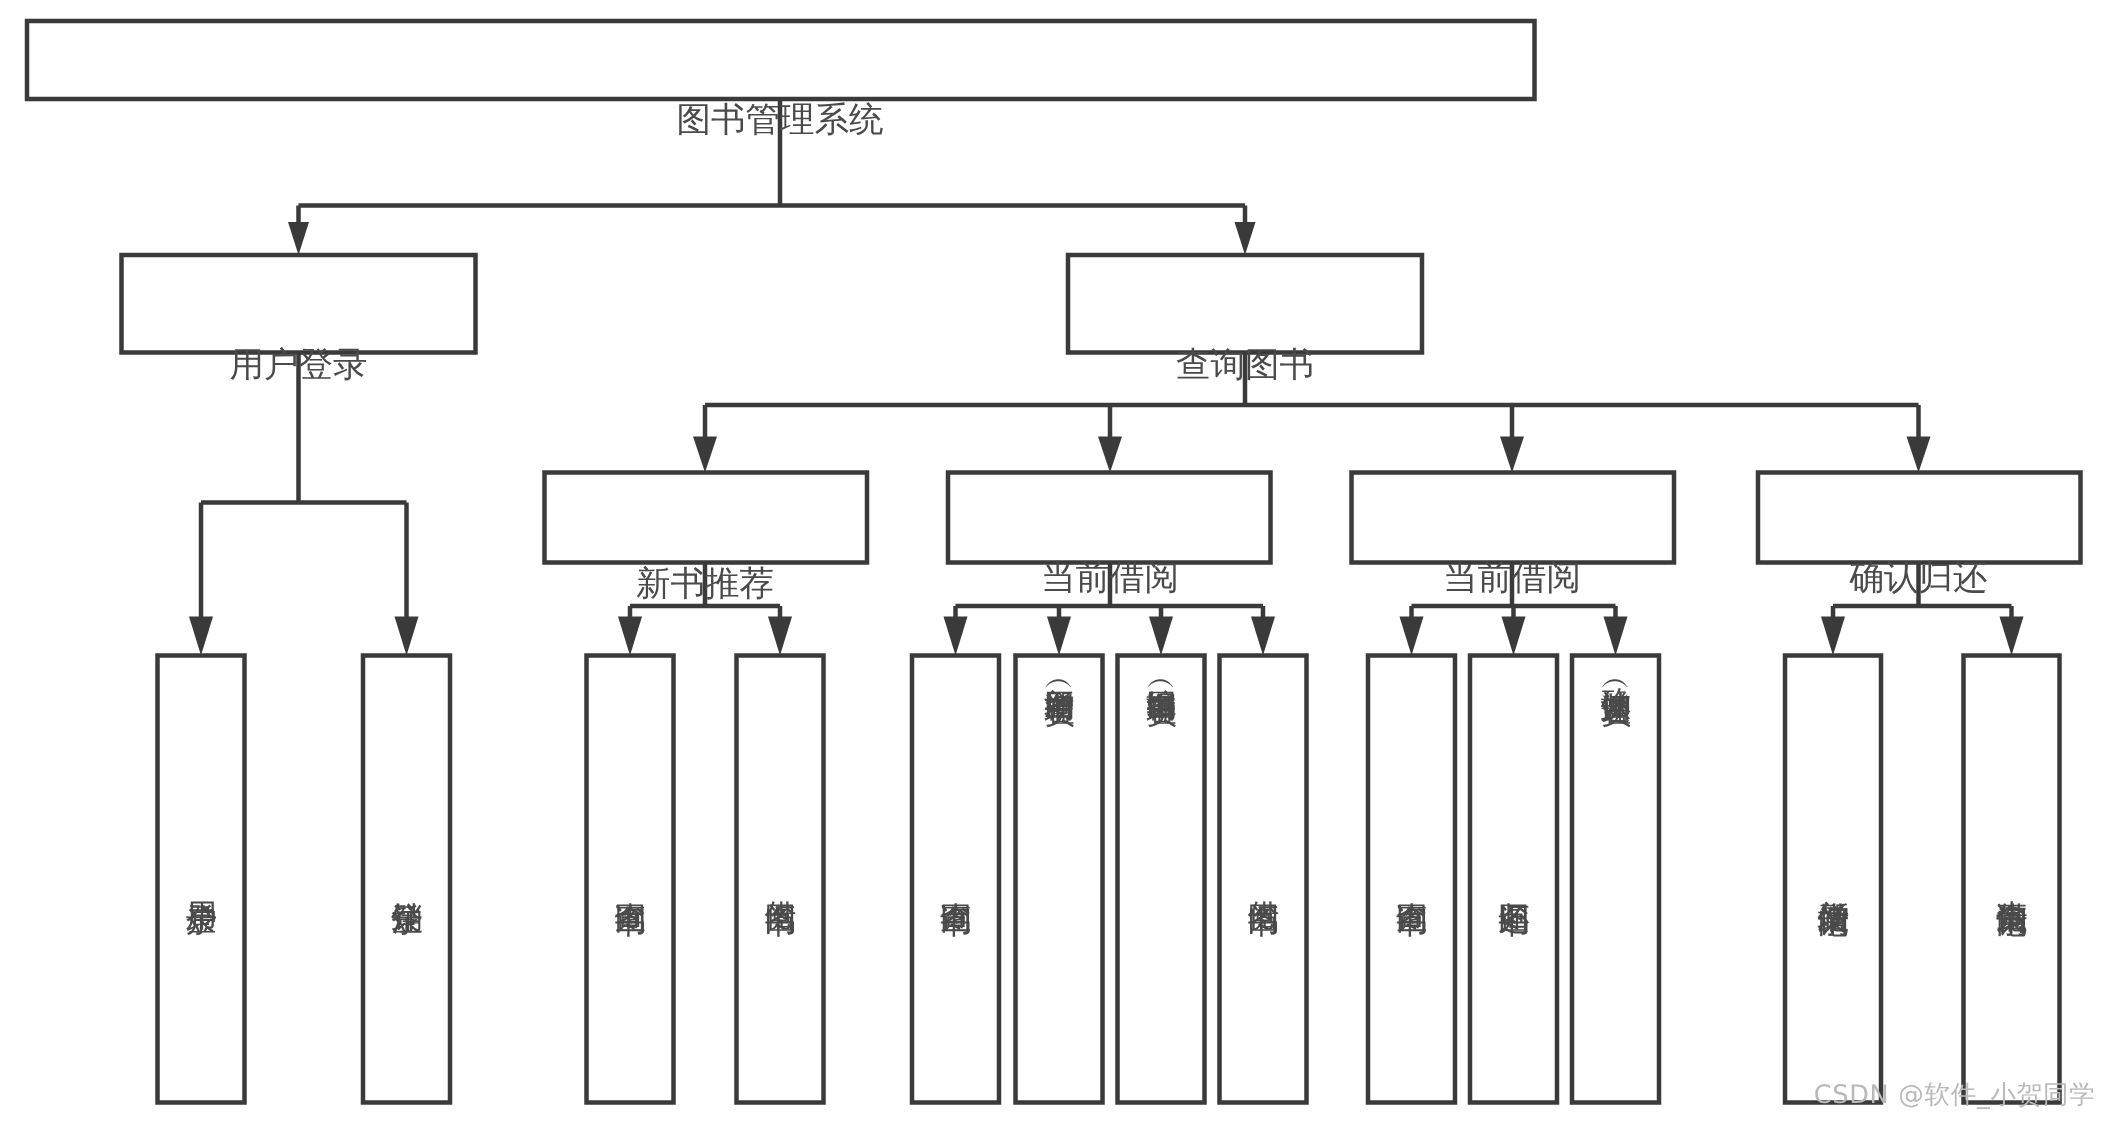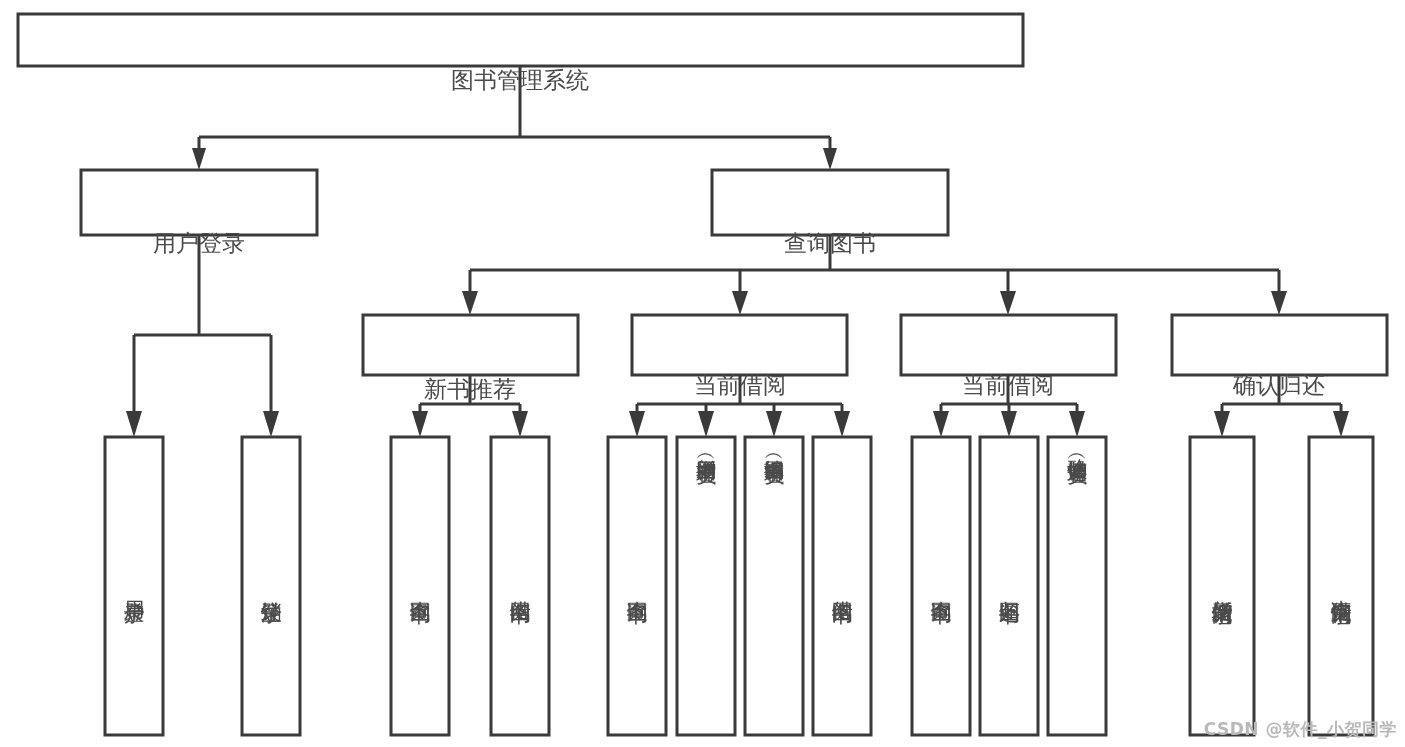--- a/index.html
+++ b/index.html
@@ -36,21 +36,20 @@
   }
   .watermark {
     position: absolute;
     right: 8px;
     bottom: 6px;
     font-size: 17px;
     color: #b9b9b9;
     letter-spacing: 0.5px;
     white-space: nowrap;
     pointer-events: none;
-    font-weight: bold;
   }
   .vtext {
     position: absolute;
     writing-mode: vertical-rl;
     text-orientation: upright;
     font-size: 21px;
     color: #4a4a4a;
     line-height: 1.08;
     letter-spacing: 1px;
     text-align: center;

